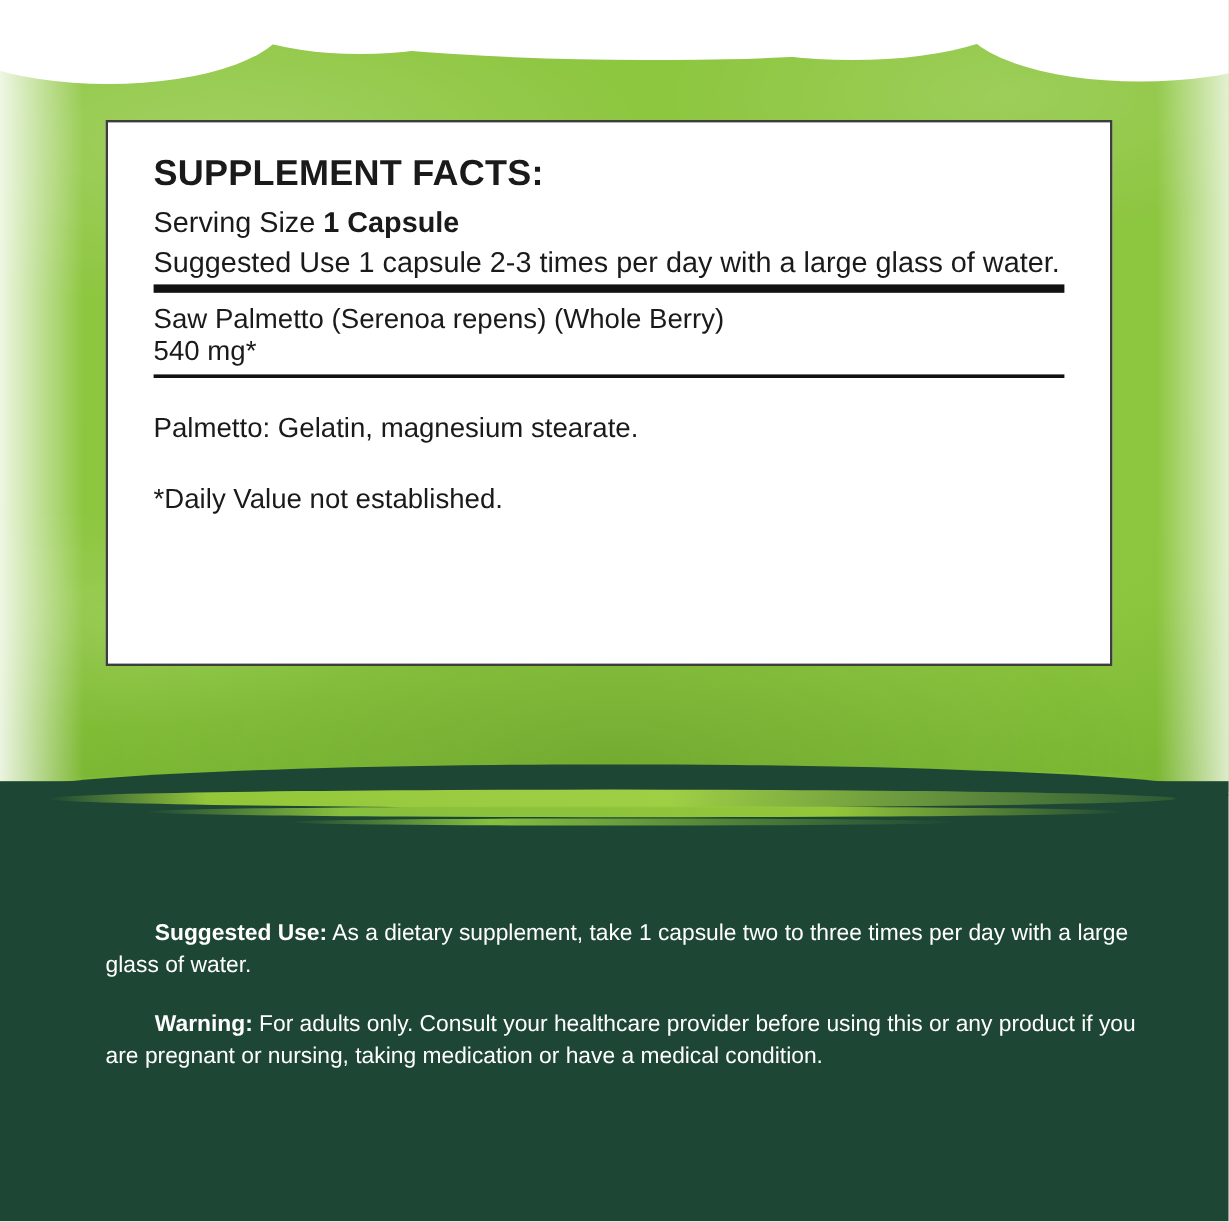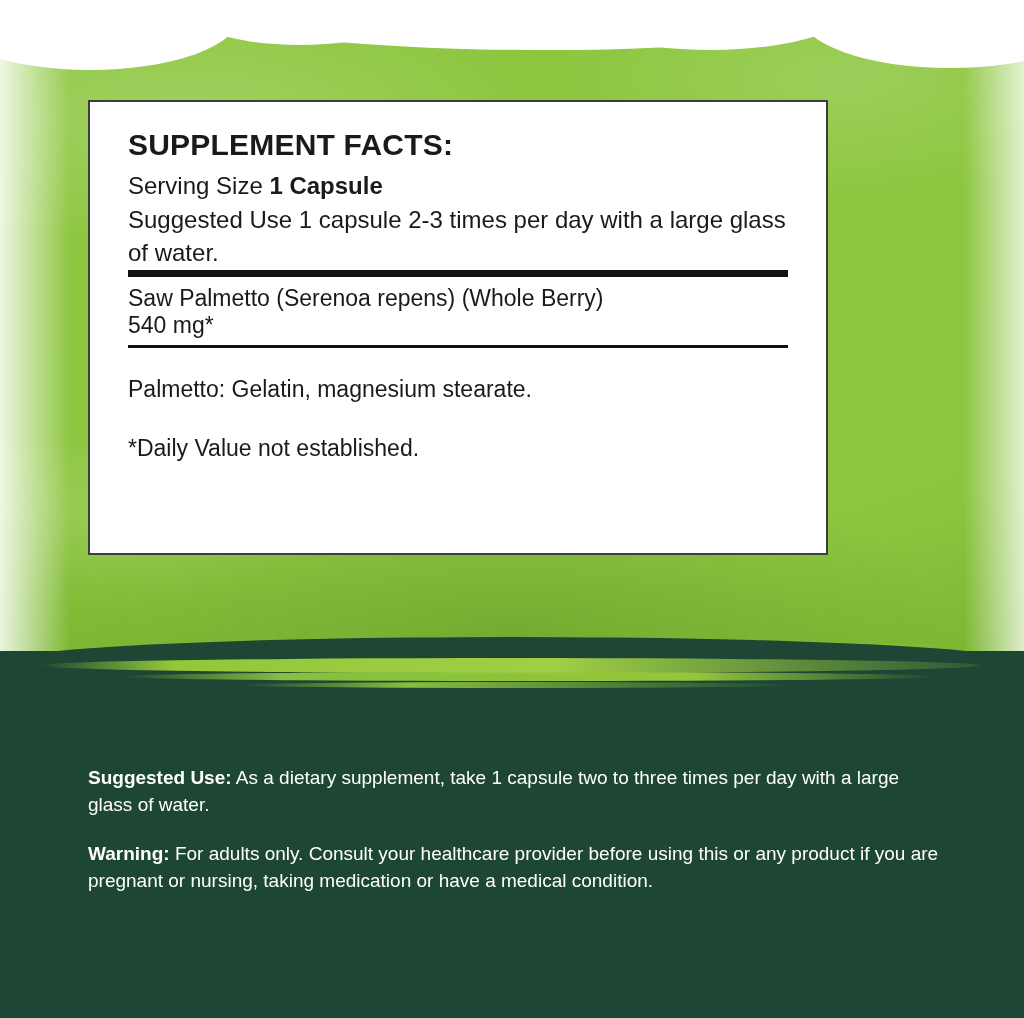--- a/index.html
+++ b/index.html
@@ -105,21 +105,21 @@
   .bs4 { left: 30px; top: 646px; width: 420px; height: 7px;
          background: linear-gradient(to right, rgba(154,205,58,0) 0%, rgba(154,205,58,0.55) 40%, rgba(154,205,58,0) 100%); }
   .bs5 { left: 560px; top: 643px; width: 430px; height: 6px;
          background: linear-gradient(to right, rgba(154,205,58,0) 0%, rgba(154,205,58,0.45) 45%, rgba(154,205,58,0) 100%); }
 
   
   .facts-panel {
     position: absolute;
     left: 88px;
     top: 100px;
-    width: 740px;
+    width: 839px;
     height: 455px;
     background: #ffffff;
     border: 2px solid #3d3d3d;
     box-sizing: border-box;
     padding: 26px 38px 0 38px;
   }
   .facts-title {
     font-size: 30px;
     font-weight: bold;
     color: #1a1a1a;
@@ -180,21 +180,21 @@
     position: absolute;
     left: 88px;
     top: 765px;
     width: 860px;
     color: #ffffff;
     font-size: 19px;
     line-height: 1.42;
   }
   .bottom-text p { margin: 0 0 22px 0; }
   .bottom-text p:last-child { margin-bottom: 0; }
-  .bottom-text b { font-weight: bold; }
+  .bottom-text b { font-weight: bold; margin-left: 41px; }
 </style>
 </head>
 <body>
 
 <div id="page">
 
   <div class="top-band">
     <div class="top-texture"></div>
     <div class="top-edge"></div>
     <div class="edge-blob eb1"></div>

